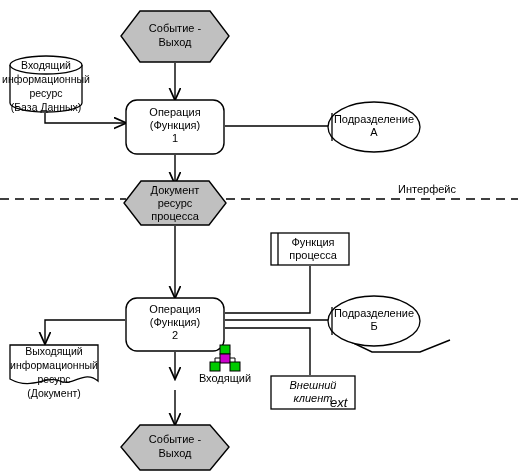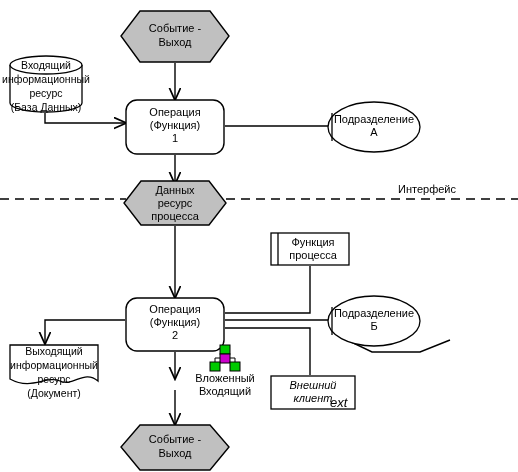--- a/index.html
+++ b/index.html
@@ -108,21 +108,21 @@
       <div>Подразделение</div>
       <div>А</div>
     </div>
   </div>
 
   <div class="node" style="left:123px;top:180px;width:104px;height:46px;">
     <svg width="104" height="46" viewBox="0 0 104 46">
       <polygon points="18,1 86,1 103,23 86,45 18,45 1,23" fill="#c0c0c0" stroke="#000" stroke-width="1.4"></polygon>
     </svg>
     <div class="label" style="left:0;top:4px;width:104px;line-height:13px;">
-      <div>Данных</div>
+      <div>Документ</div>
       <div>ресурс</div>
       <div>процесса</div>
     </div>
   </div>
 
   <div class="label" style="left:372px;top:183px;width:110px;text-align:center;">Интерфейс</div>
 
   <div class="node" style="left:270px;top:232px;width:80px;height:34px;">
     <svg width="80" height="34" viewBox="0 0 80 34">
       <rect x="1" y="1" width="78" height="32" fill="#fff" stroke="#000" stroke-width="1.3"></rect>
@@ -173,21 +173,20 @@
       <line x1="26" y1="9" x2="26" y2="14" stroke="#000" stroke-width="1"></line>
       <line x1="16" y1="14" x2="36" y2="14" stroke="#000" stroke-width="1"></line>
       <line x1="16" y1="14" x2="16" y2="19" stroke="#000" stroke-width="1"></line>
       <line x1="36" y1="14" x2="36" y2="19" stroke="#000" stroke-width="1"></line>
       <rect x="21" y="1" width="10" height="9" fill="#00cc00" stroke="#000" stroke-width="1"></rect>
       <rect x="21" y="10" width="10" height="9" fill="#cc00cc" stroke="#000" stroke-width="1"></rect>
       <rect x="11" y="18" width="10" height="9" fill="#00cc00" stroke="#000" stroke-width="1"></rect>
       <rect x="31" y="18" width="10" height="9" fill="#00cc00" stroke="#000" stroke-width="1"></rect>
     </svg>
     <div class="label" style="left:-10px;top:28px;width:100px;">
-      <div>Вложенный</div>
       <div>Входящий</div>
     </div>
   </div>
 
   <div class="node" style="left:270px;top:375px;width:86px;height:35px;font-style:italic;">
     <svg width="86" height="35" viewBox="0 0 86 35">
       <rect x="1" y="1" width="84" height="33" fill="#fff" stroke="#000" stroke-width="1.3"></rect>
     </svg>
     <div class="label" style="left:0;top:4px;width:86px;">
       <div>Внешний</div>

